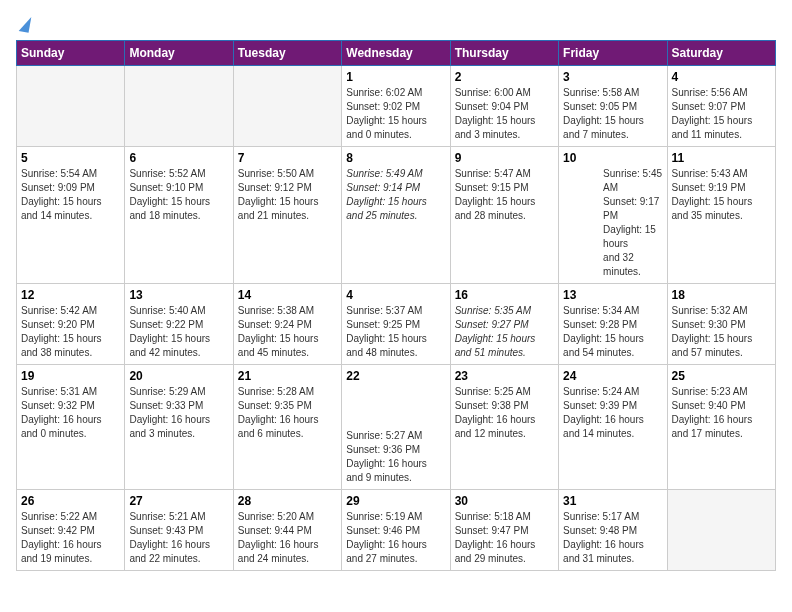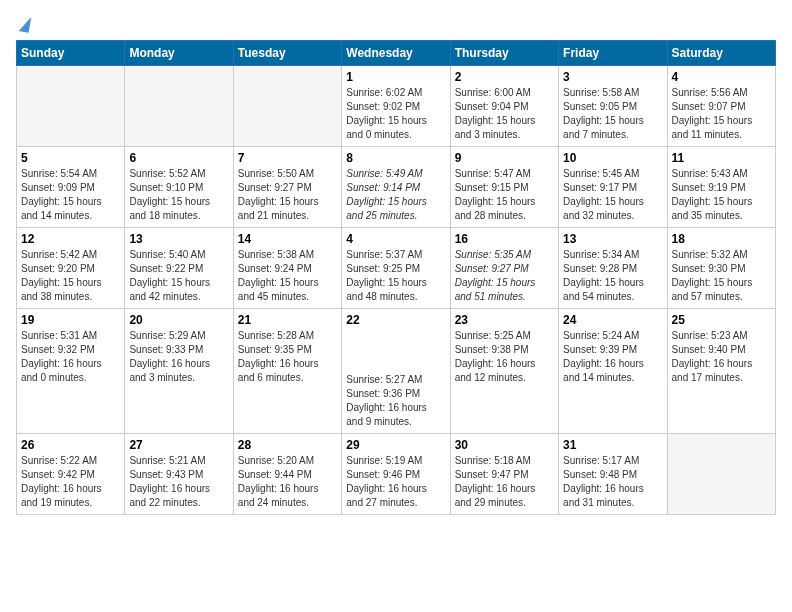--- a/index.html
+++ b/index.html
@@ -51,21 +51,21 @@
     .location {
       font-size: 16px;
       color: #333;
     }
     .calendar {
       width: 100%;
       border-collapse: collapse;
       font-size: 10.5px;
     }
     .calendar th {
-      background: #0369a1;
+      background: #701a75;
       color: #fff;
       padding: 5px 4px;
       text-align: left;
       font-size: 12px;
       border: 1px solid #2a6db5;
     }
     .calendar td {
       border: 1px solid #ccc;
       vertical-align: top;
       padding: 4px;
@@ -164,41 +164,41 @@
         <td>
           <div class="day-num">6</div>
           <div class="day-info" style="white-space: pre-line;">Sunrise: 5:52 AM
 Sunset: 9:10 PM
 Daylight: 15 hours
 and 18 minutes.</div>
         </td>
         <td>
           <div class="day-num">7</div>
           <div class="day-info" style="white-space: pre-line;">Sunrise: 5:50 AM
-Sunset: 9:27 PM
+Sunset: 9:12 PM
 Daylight: 15 hours
 and 21 minutes.</div>
         </td>
         <td>
           <div class="day-num">8</div>
           <div class="day-info" style="white-space: pre-line; font-style: italic;">Sunrise: 5:49 AM
 Sunset: 9:14 PM
 Daylight: 15 hours
 and 25 minutes.</div>
         </td>
         <td>
           <div class="day-num">9</div>
           <div class="day-info" style="white-space: pre-line;">Sunrise: 5:47 AM
 Sunset: 9:15 PM
 Daylight: 15 hours
 and 28 minutes.</div>
         </td>
         <td>
           <div class="day-num">10</div>
-          <div class="day-info" style="white-space: pre-line;">Sunrise: 5:45 AM
+          <div class="day-info" style="white-space: pre-line; margin-left: 40px;">Sunrise: 5:45 AM
 Sunset: 9:17 PM
 Daylight: 15 hours
 and 32 minutes.</div>
         </td>
         <td>
           <div class="day-num">11</div>
           <div class="day-info" style="white-space: pre-line;">Sunrise: 5:43 AM
 Sunset: 9:19 PM
 Daylight: 15 hours
 and 35 minutes.</div>

